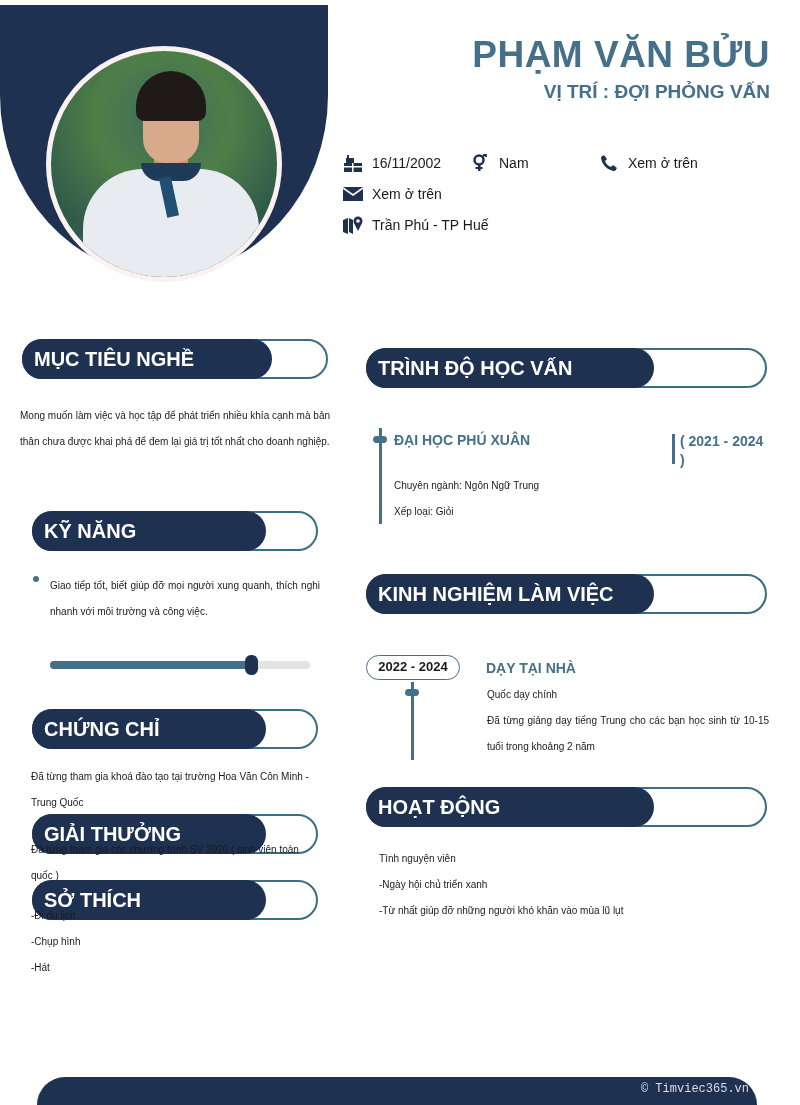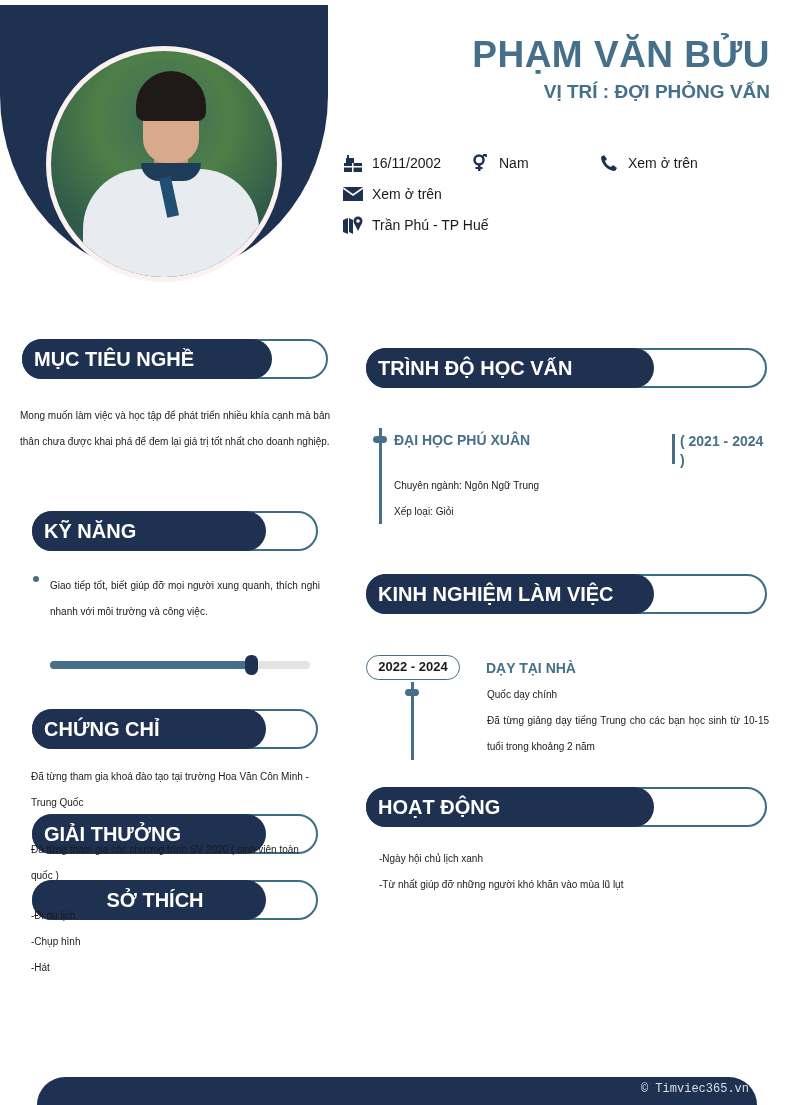--- a/index.html
+++ b/index.html
@@ -123,21 +123,21 @@
   <div class="pill" style="width:234px;">CHỨNG CHỈ</div>
 </div>
 <div class="abs para" style="left:31px; top:764px; width:292px;">Đã từng tham gia khoá đào tạo tại trường Hoa Văn Côn Minh - Trung Quốc</div>
 
 <div class="abs section-head" style="left:32px; top:814px; width:286px;">
   <div class="pill" style="width:234px;">GIẢI THƯỞNG</div>
 </div>
 <div class="abs para" style="left:31px; top:837px; width:292px;">Đã từng tham gia các chương trình SV 2020 ( sinh viên toàn quốc )</div>
 
 <div class="abs section-head" style="left:32px; top:880px; width:286px;">
-  <div class="pill" style="width:234px;text-align:center;">SỞ THÍCH</div>
+  <div class="pill" style="width:234px;">SỞ THÍCH</div>
 </div>
 <div class="abs para" style="left:31px; top:903px;">
   <div>-Đi du lịch</div>
   <div>-Chụp hình</div>
   <div>-Hát</div>
 </div>
 
 <div class="abs section-head" style="left:366px; top:348px; width:401px;">
   <div class="pill" style="width:288px;">TRÌNH ĐỘ HỌC VẤN</div>
 </div>
@@ -159,19 +159,20 @@
 <div class="abs" style="left:411px; top:682px; width:3px; height:78px; background:#46708a;"></div>
 <div class="abs" style="left:405px; top:689px; width:14px; height:7px; background:#46708a; border-radius:4px;"></div>
 <div class="abs teal-title" style="left:486px; top:660px;">DẠY TẠI NHÀ</div>
 <div class="abs para" style="left:487px; top:682px;">Quốc dạy chính</div>
 <div class="abs para justify" style="left:487px; top:708px; width:282px;">Đã từng giảng dạy tiếng Trung cho các bạn học sinh từ 10-15 tuổi trong khoảng 2 năm</div>
 
 <div class="abs section-head" style="left:366px; top:787px; width:401px;">
   <div class="pill" style="width:288px;">HOẠT ĐỘNG</div>
 </div>
 <div class="abs para" style="left:379px; top:846px;">
-  <div>-Ngày hội chủ lịch xanh</div>
+  <div>Tình nguyện viên</div>
+  <div>-Ngày hội chủ triển xanh</div>
   <div>-Từ nhất giúp đỡ những người khó khăn vào mùa lũ lụt</div>
 </div>
 
 <div class="abs footer">
   <span class="footer-text">© Timviec365.vn</span>
 </div>
 
 </body></html>

